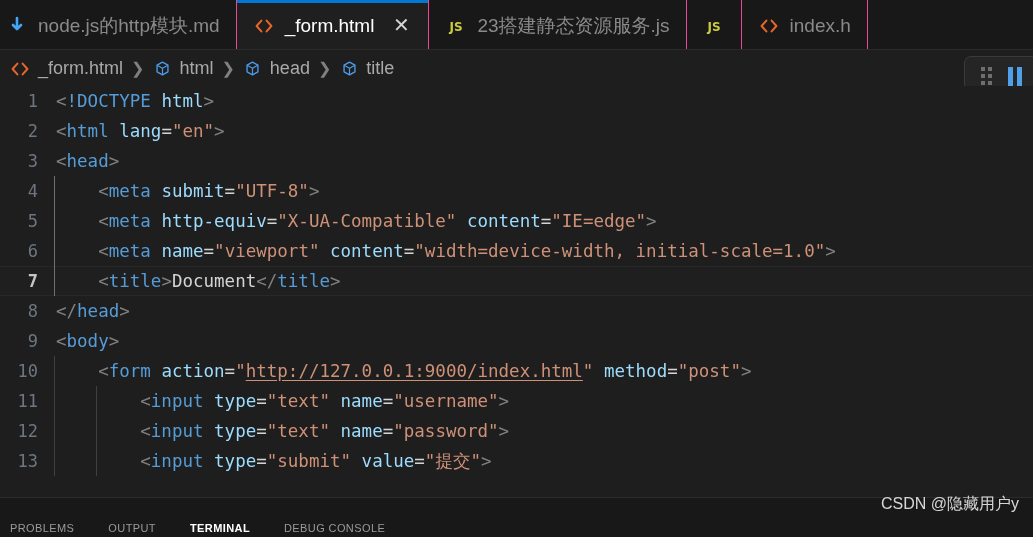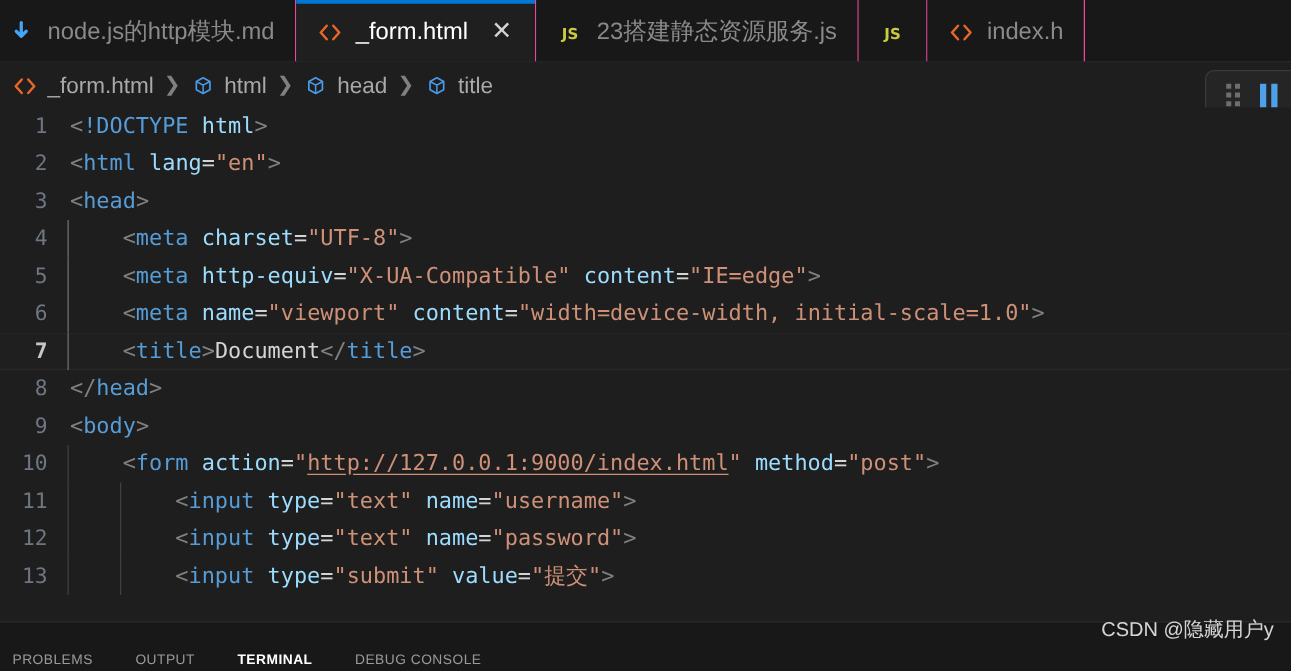--- a/index.html
+++ b/index.html
@@ -225,21 +225,21 @@
     <span class="pause-icon">
         <i></i>
         <i></i>
       </span>
   </div>
 
   <div class="editor" id="editor">
       <div class="code-line"><span class="ln">1</span><span class="code"><span class="t-punc">&lt;</span><span class="t-tag">!DOCTYPE</span><span class="t-text"> </span><span class="t-attr">html</span><span class="t-punc">&gt;</span></span></div>
       <div class="code-line"><span class="ln">2</span><span class="code"><span class="t-punc">&lt;</span><span class="t-tag">html</span><span class="t-text"> </span><span class="t-attr">lang</span><span class="t-eq">=</span><span class="t-str">"en"</span><span class="t-punc">&gt;</span></span></div>
       <div class="code-line"><span class="ln">3</span><span class="code"><span class="t-punc">&lt;</span><span class="t-tag">head</span><span class="t-punc">&gt;</span></span></div>
-      <div class="code-line"><span class="ln">4</span><span class="code"><span class="ind active" style="left: 2px;"></span><span class="t-punc">    &lt;</span><span class="t-tag">meta</span><span class="t-text"> </span><span class="t-attr">charset</span><span class="t-eq">=</span><span class="t-str">"UTF-8"</span><span class="t-punc">&gt;</span></span></div>
+      <div class="code-line"><span class="ln">4</span><span class="code"><span class="ind active" style="left: 2px;"></span><span class="t-punc">    &lt;</span><span class="t-tag">meta</span><span class="t-text"> </span><span class="t-attr">submit</span><span class="t-eq">=</span><span class="t-str">"UTF-8"</span><span class="t-punc">&gt;</span></span></div>
       <div class="code-line"><span class="ln">5</span><span class="code"><span class="ind active" style="left: 2px;"></span><span class="t-punc">    &lt;</span><span class="t-tag">meta</span><span class="t-text"> </span><span class="t-attr">http-equiv</span><span class="t-eq">=</span><span class="t-str">"X-UA-Compatible"</span><span class="t-text"> </span><span class="t-attr">content</span><span class="t-eq">=</span><span class="t-str">"IE=edge"</span><span class="t-punc">&gt;</span></span></div>
       <div class="code-line"><span class="ln">6</span><span class="code"><span class="ind active" style="left: 2px;"></span><span class="t-punc">    &lt;</span><span class="t-tag">meta</span><span class="t-text"> </span><span class="t-attr">name</span><span class="t-eq">=</span><span class="t-str">"viewport"</span><span class="t-text"> </span><span class="t-attr">content</span><span class="t-eq">=</span><span class="t-str">"width=device-width, initial-scale=1.0"</span><span class="t-punc">&gt;</span></span></div>
       <div class="code-line active-line"><span class="ln">7</span><span class="code"><span class="ind active" style="left: 2px;"></span><span class="t-punc">    &lt;</span><span class="t-tag">title</span><span class="t-punc">&gt;</span><span class="t-text">Document</span><span class="t-punc">&lt;/</span><span class="t-tag">title</span><span class="t-punc">&gt;</span></span></div>
       <div class="code-line"><span class="ln">8</span><span class="code"><span class="t-punc">&lt;/</span><span class="t-tag">head</span><span class="t-punc">&gt;</span></span></div>
       <div class="code-line"><span class="ln">9</span><span class="code"><span class="t-punc">&lt;</span><span class="t-tag">body</span><span class="t-punc">&gt;</span></span></div>
       <div class="code-line"><span class="ln">10</span><span class="code"><span class="ind" style="left: 2px;"></span><span class="t-punc">    &lt;</span><span class="t-tag">form</span><span class="t-text"> </span><span class="t-attr">action</span><span class="t-eq">=</span><span class="t-str">"</span><span class="t-link">http://127.0.0.1:9000/index.html</span><span class="t-str">"</span><span class="t-text"> </span><span class="t-attr">method</span><span class="t-eq">=</span><span class="t-str">"post"</span><span class="t-punc">&gt;</span></span></div>
       <div class="code-line"><span class="ln">11</span><span class="code"><span class="ind" style="left: 2px;"></span><span class="ind" style="left: 44.2px;"></span><span class="t-punc">        &lt;</span><span class="t-tag">input</span><span class="t-text"> </span><span class="t-attr">type</span><span class="t-eq">=</span><span class="t-str">"text"</span><span class="t-text"> </span><span class="t-attr">name</span><span class="t-eq">=</span><span class="t-str">"username"</span><span class="t-punc">&gt;</span></span></div>
       <div class="code-line"><span class="ln">12</span><span class="code"><span class="ind" style="left: 2px;"></span><span class="ind" style="left: 44.2px;"></span><span class="t-punc">        &lt;</span><span class="t-tag">input</span><span class="t-text"> </span><span class="t-attr">type</span><span class="t-eq">=</span><span class="t-str">"text"</span><span class="t-text"> </span><span class="t-attr">name</span><span class="t-eq">=</span><span class="t-str">"password"</span><span class="t-punc">&gt;</span></span></div>
       <div class="code-line"><span class="ln">13</span><span class="code"><span class="ind" style="left: 2px;"></span><span class="ind" style="left: 44.2px;"></span><span class="t-punc">        &lt;</span><span class="t-tag">input</span><span class="t-text"> </span><span class="t-attr">type</span><span class="t-eq">=</span><span class="t-str">"submit"</span><span class="t-text"> </span><span class="t-attr">value</span><span class="t-eq">=</span><span class="t-str">"提交"</span><span class="t-punc">&gt;</span></span></div>
     </div>

